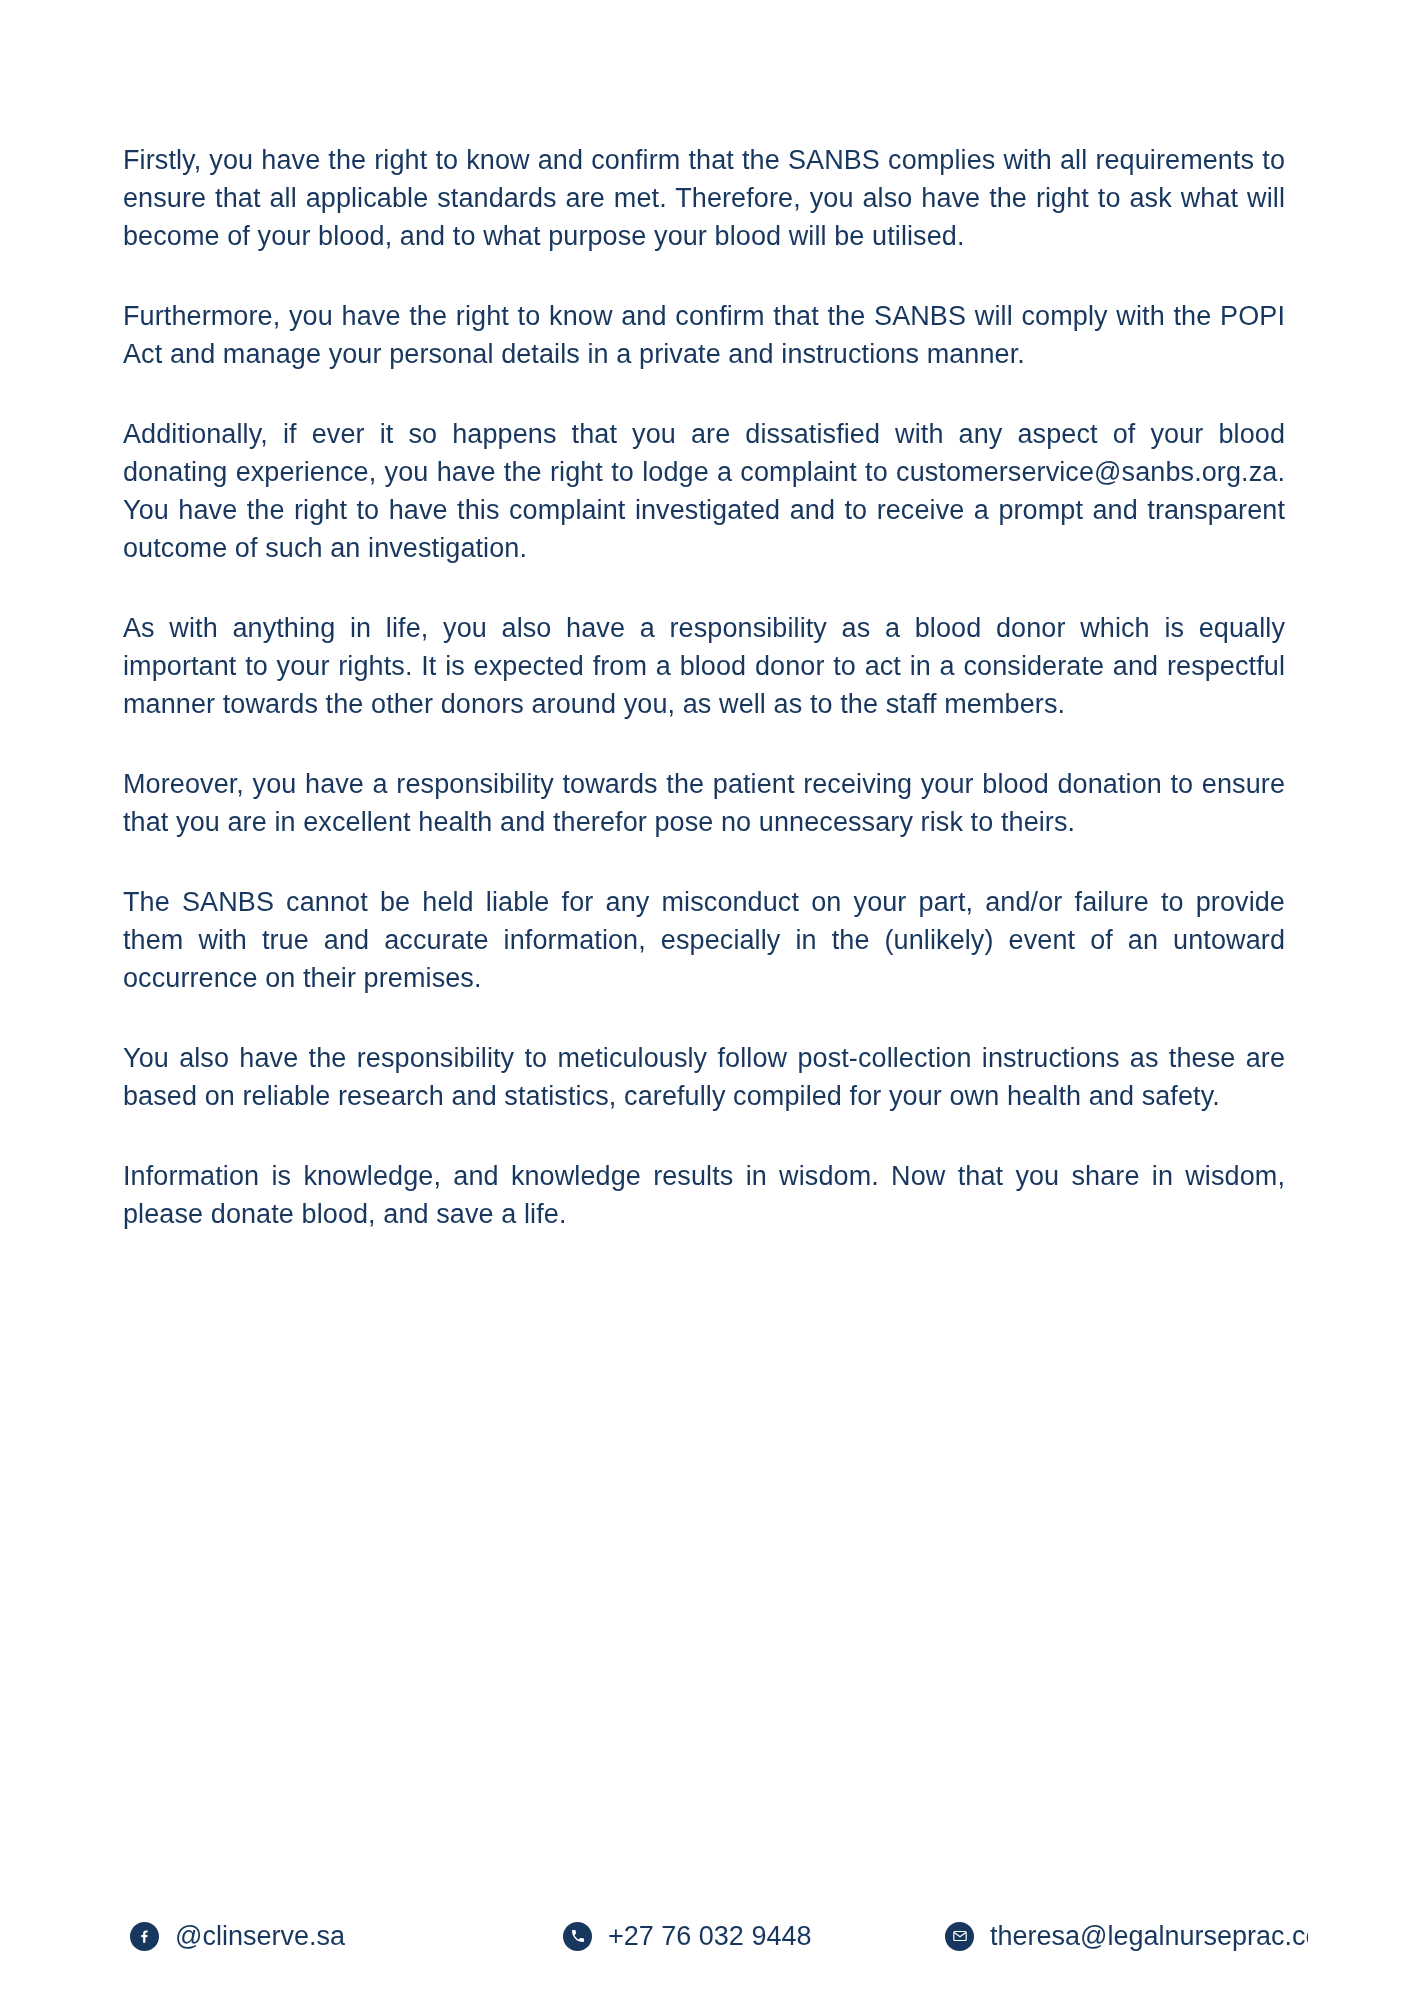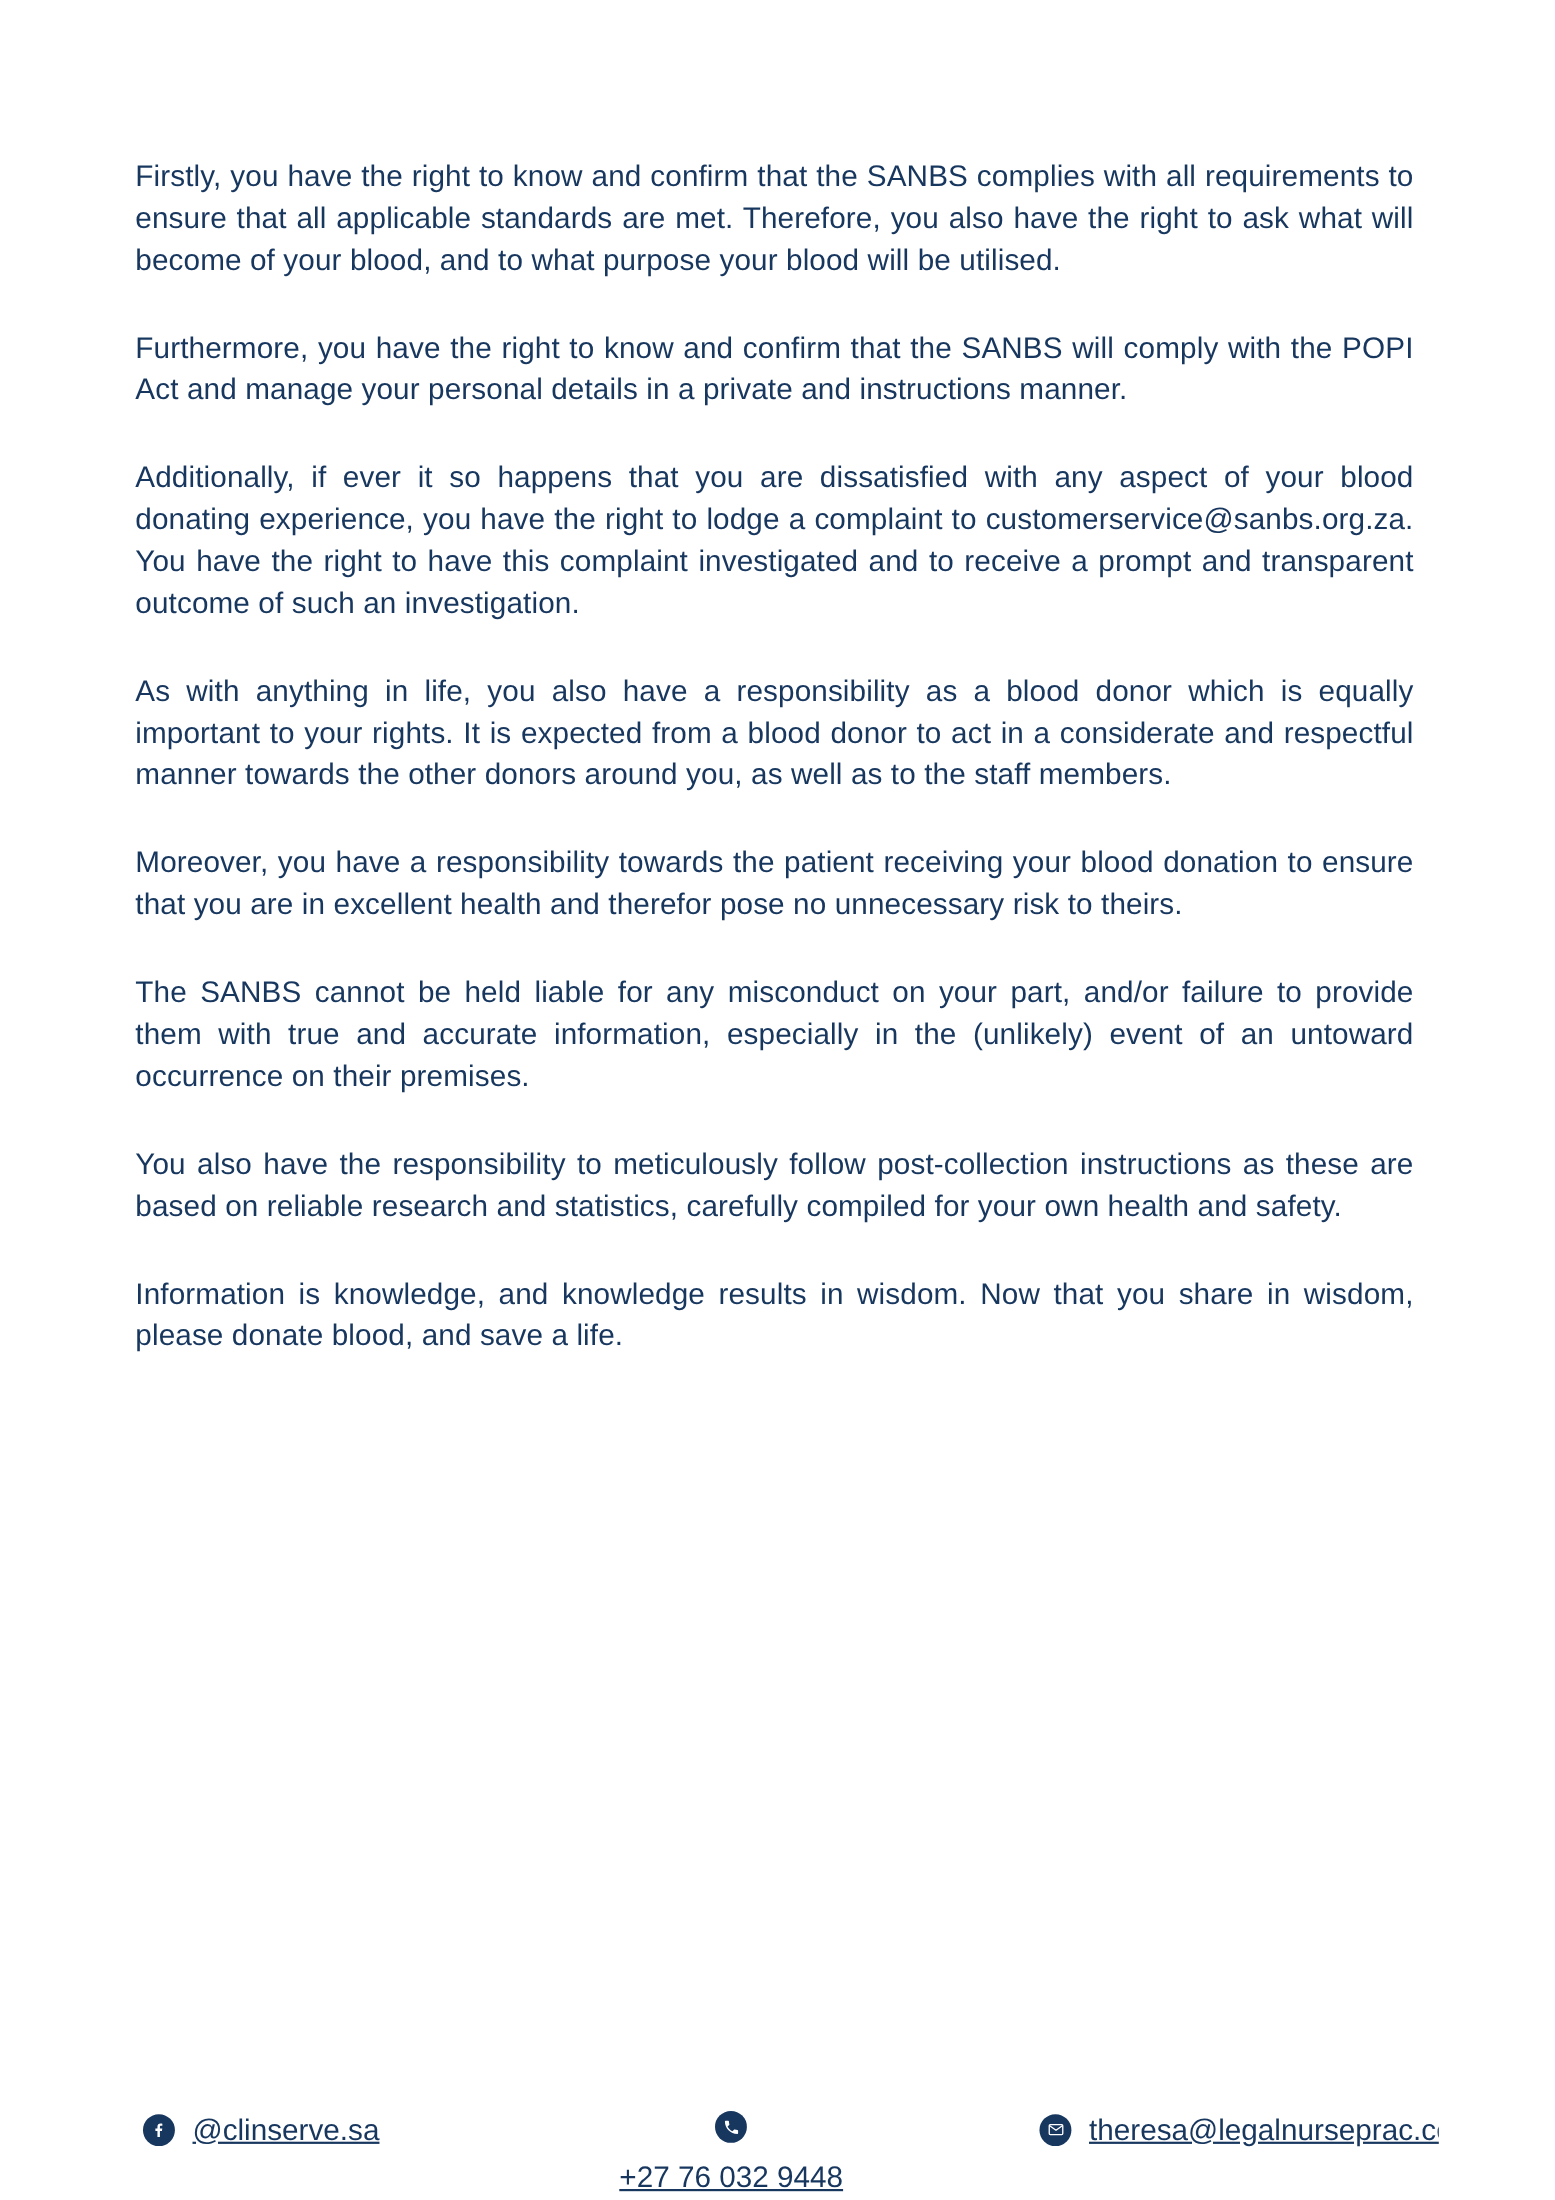--- a/index.html
+++ b/index.html
@@ -41,24 +41,23 @@
     position: absolute;
     top: 0;
     height: 34px;
     display: flex;
     align-items: center;
     gap: 16px;
     color: #18375f;
     font-size: 27px;
     white-space: nowrap;
     cursor: pointer;
-    text-decoration: underline;
   }
   .contact-facebook { left: 130px; }
-  .contact-phone    { left: 563px; flex-direction: column; }
+  .contact-phone    { left: 563px; }
   .contact-email    { left: 945px; }
   .circle-icon {
     flex: 0 0 auto;
     width: 29px;
     height: 29px;
     border-radius: 50%;
     background: #18375f;
     display: flex;
     align-items: center;
     justify-content: center;

